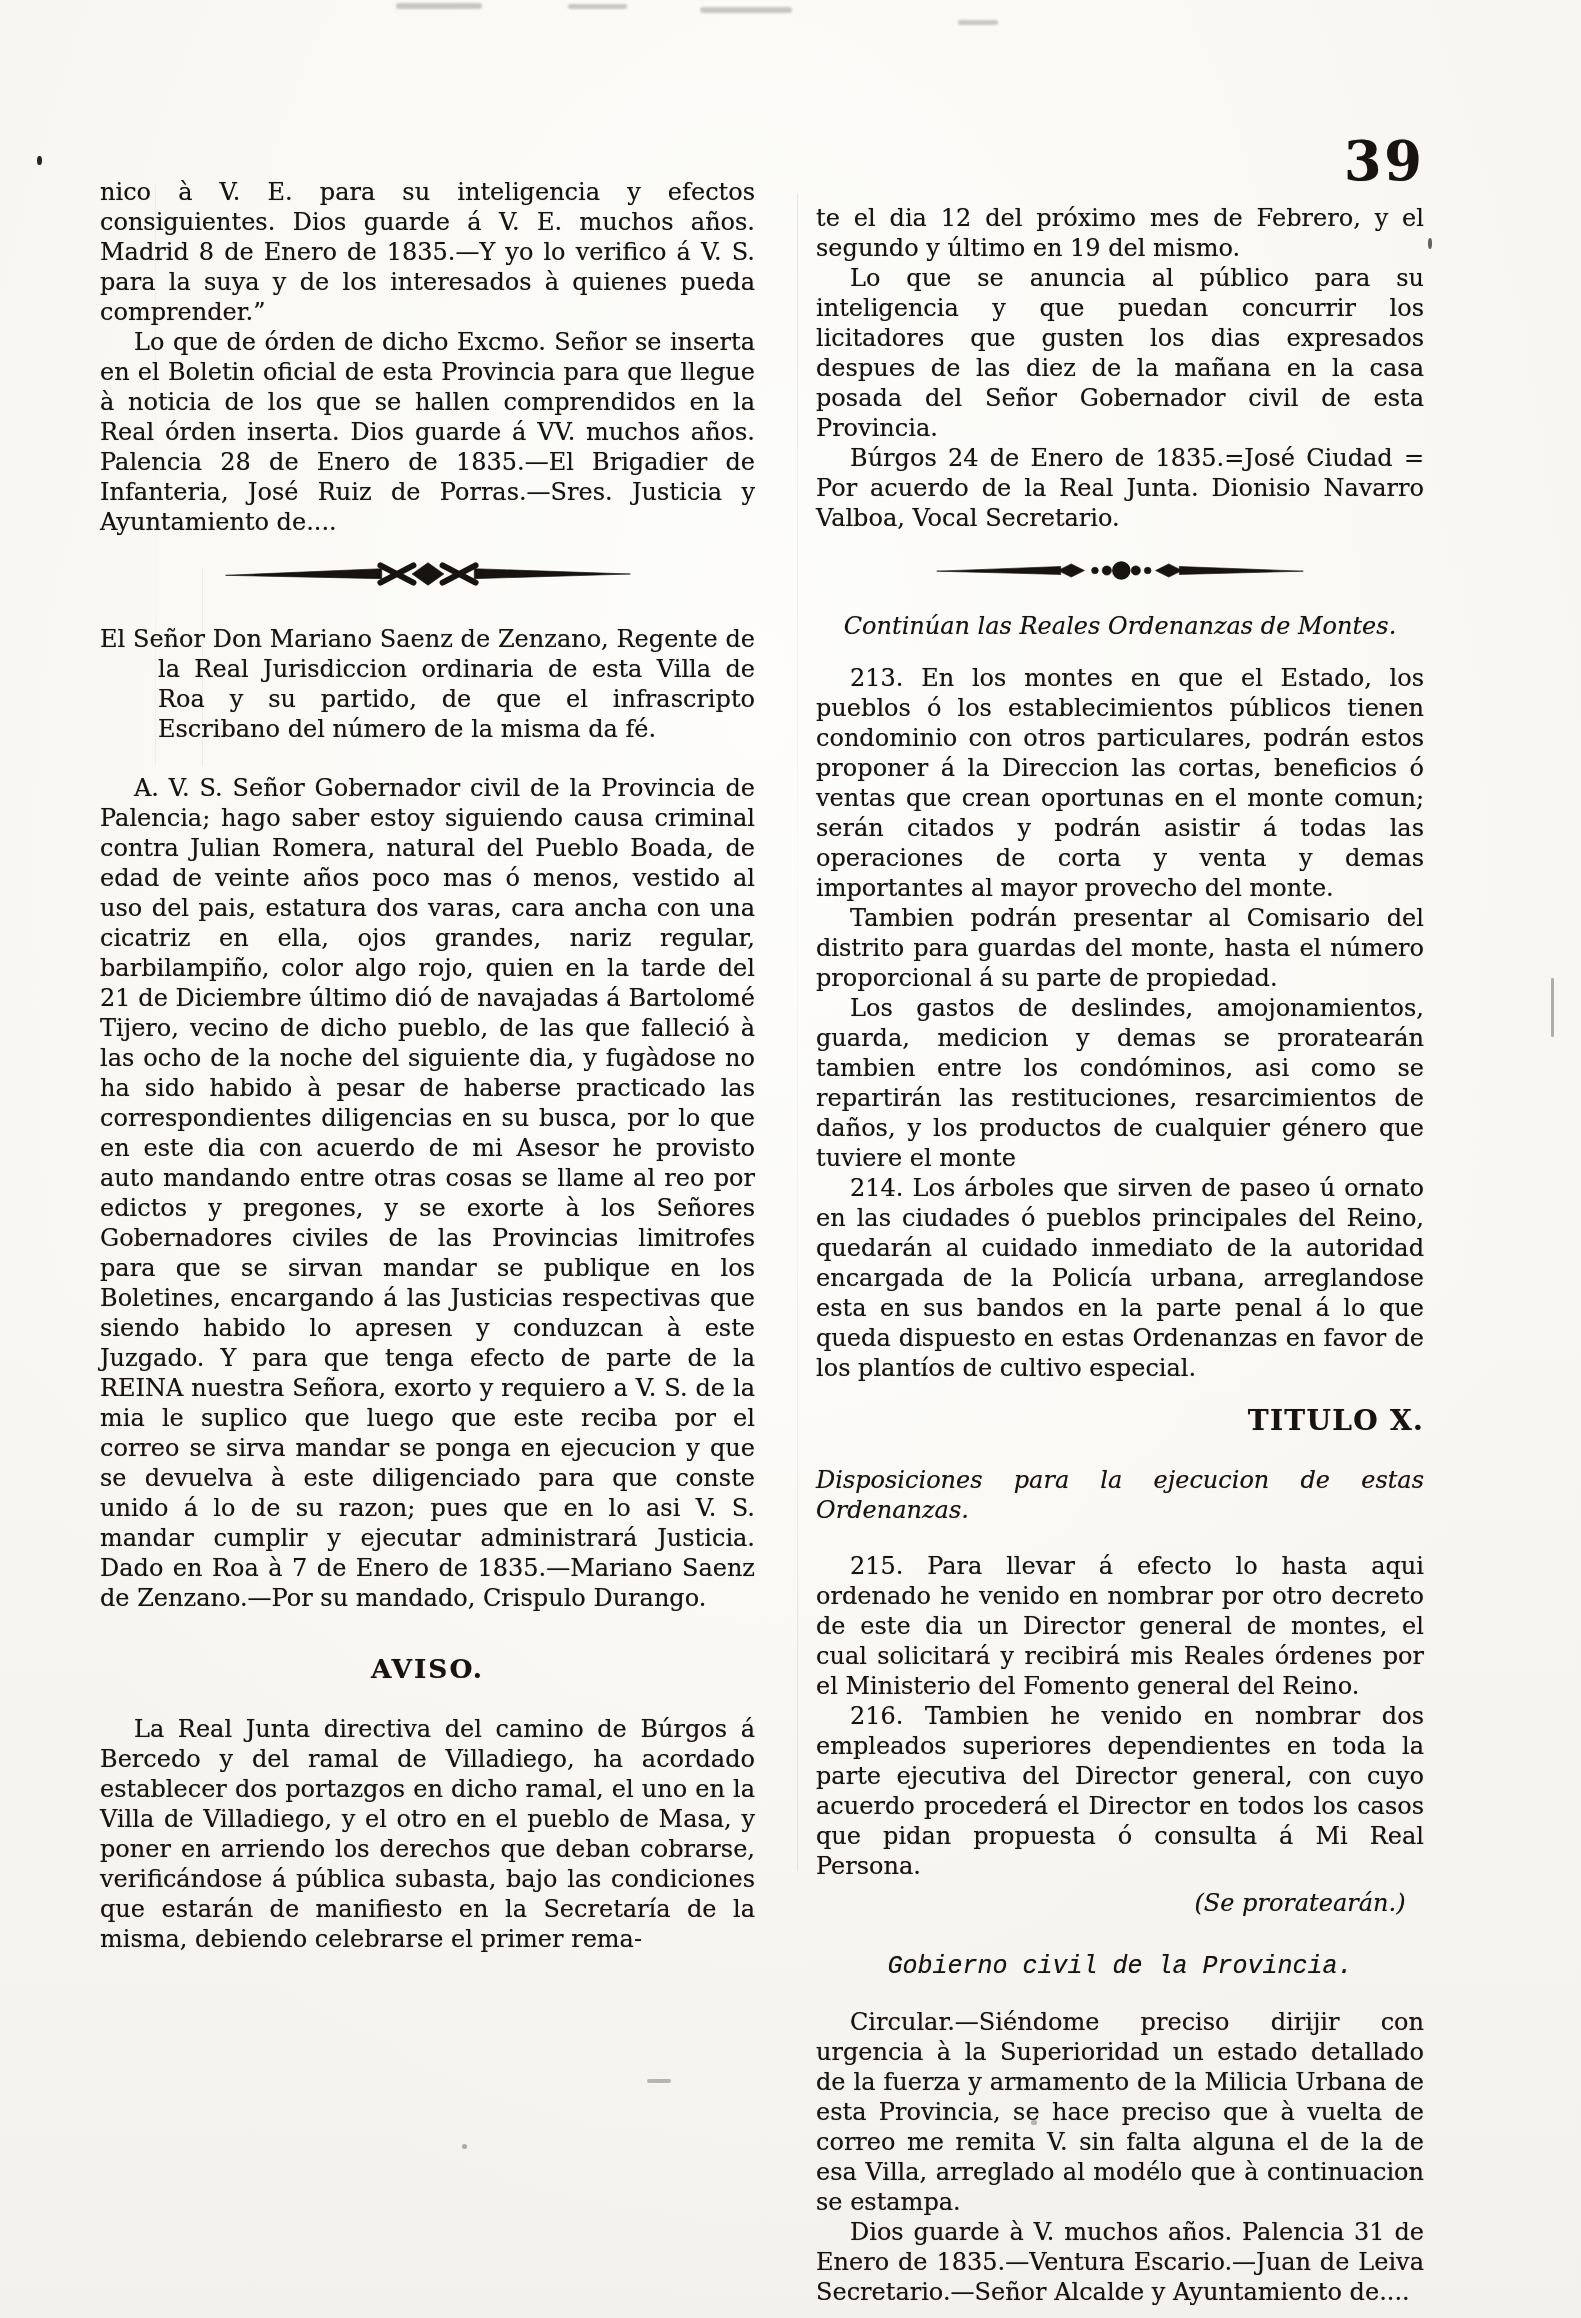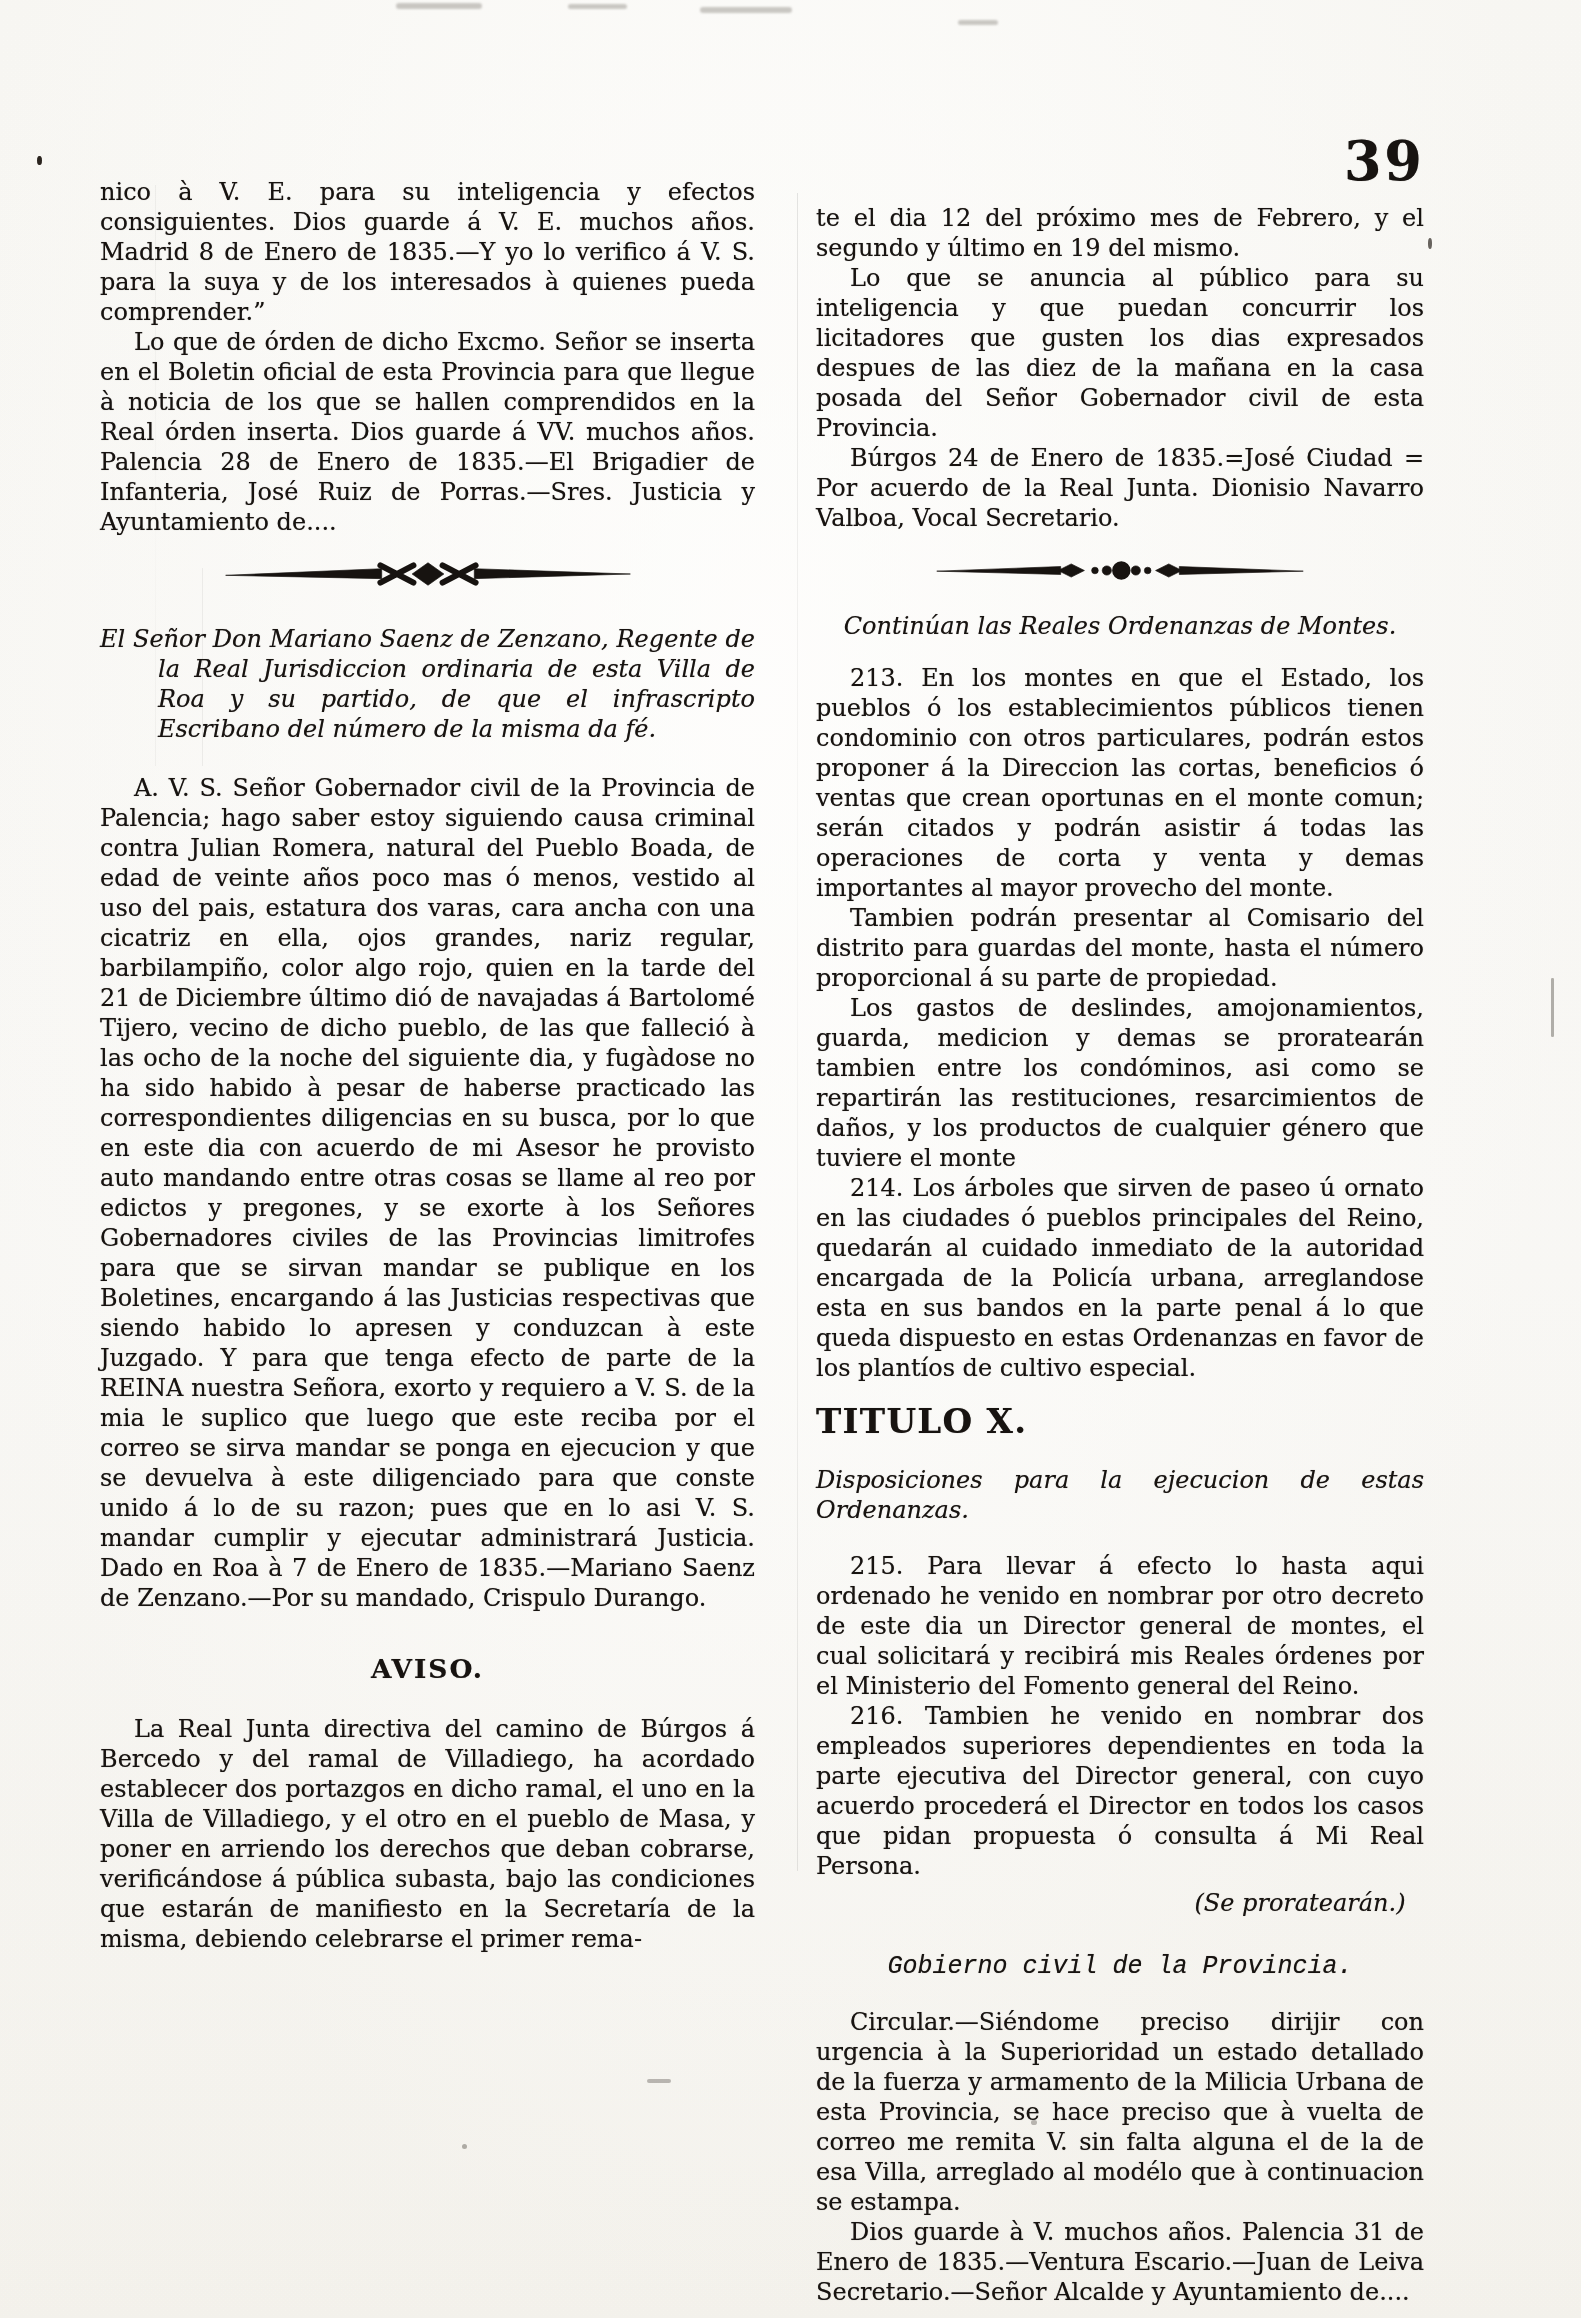--- a/index.html
+++ b/index.html
@@ -13,27 +13,27 @@
     font-family:"DejaVu Serif","Liberation Serif",serif;
     color:#171310;
   }
   .col{position:absolute;text-align:justify;font-size:24px;line-height:30px;
        text-shadow:0 0 0.7px rgba(23,19,16,0.55);}
   .col-left{left:100px;top:177px;width:655px;}
   .col-right{left:816px;top:203px;width:608px;}
   p{margin:0;}
   .ind{text-indent:34px;}
   .cont{text-indent:0;}
-  .hang-italic{font-style:italic;padding-left:58px;text-indent:-58px;margin:36px 0 29px 0;}
+  .hang-italic{padding-left:58px;text-indent:-58px;margin:36px 0 29px 0;}
   .it-center{font-style:italic;text-align:center;text-indent:0;margin:26.4px 0 22.5px 0;}
   .it-left{font-style:italic;text-align:justify;text-indent:0;margin:29px 0 26.4px 0;}
   .heading{font-weight:bold;text-align:center;text-indent:0;letter-spacing:2px;
            font-size:26.4px;margin:41px 0 30px 0;}
-  .heading-titulo{font-weight:bold;text-align:left;text-indent:0;letter-spacing:1.3px;
-           font-size:34px;margin:22.5px 0 12px 0;}
+  .heading-titulo{font-weight:bold;text-align:right;text-indent:0;letter-spacing:1.3px;
+           font-size:28px;margin:22.5px 0 12px 0;}
   .right-al{text-align:right;text-indent:0;font-style:italic;margin:6.6px 18.5px 4px 0;}
   .gob{font-style:italic;text-align:center;text-indent:0;font-size:25px;margin:34px 0 25px 0;font-family:Liberation Mono, monospace;}
   .page-number{
     position:absolute;left:1344px;top:129px;
     font-size:54px;font-weight:bold;letter-spacing:2.6px;
     text-shadow:0 0 0.7px rgba(23,19,16,0.6);
   }
   .ornament{display:block;margin:22.5px auto 20px auto;}
   .orn-ink{fill:#171310;stroke:#171310;}
   

